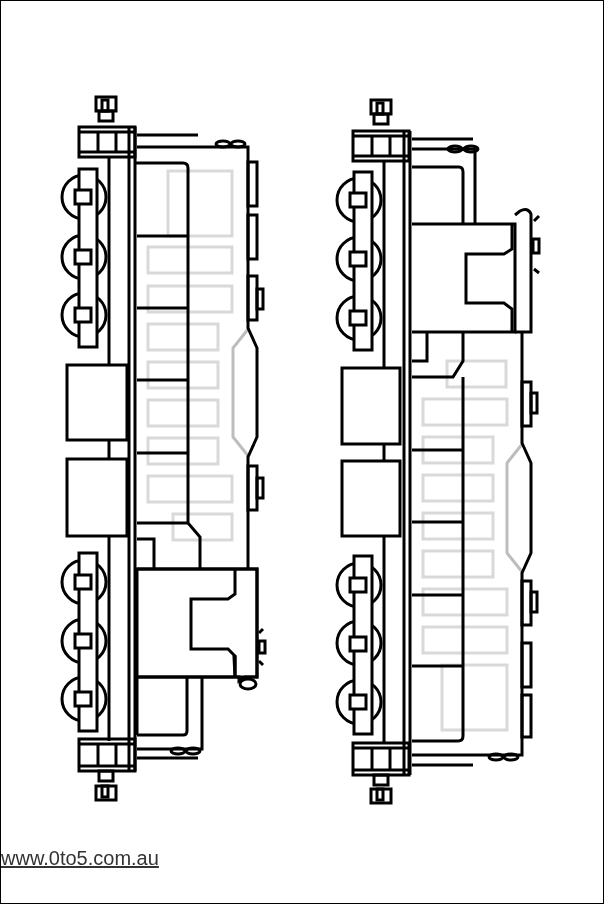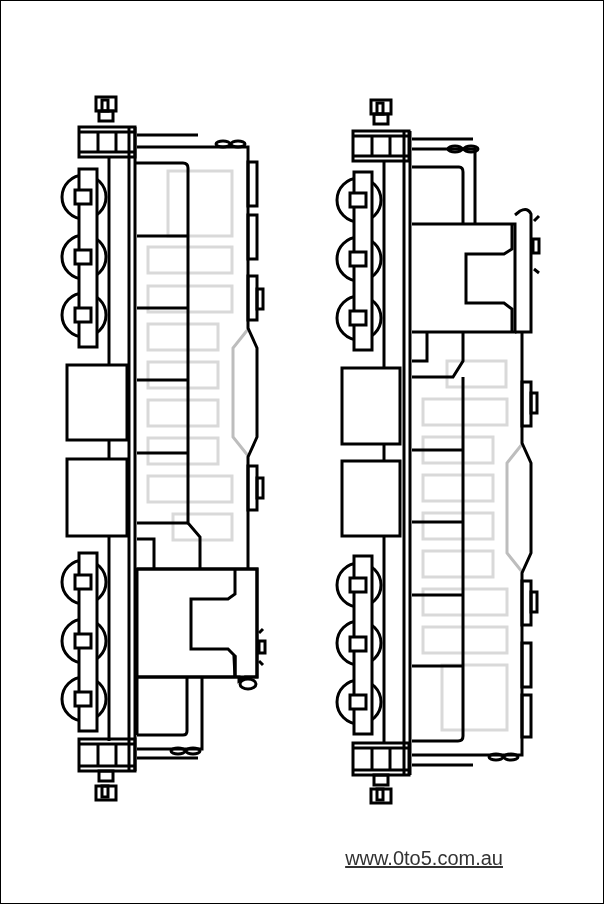--- a/index.html
+++ b/index.html
@@ -2,21 +2,21 @@
 <html><head>
 <meta charset="utf-8">
 <style>
   html,body{margin:0;padding:0;background:#fff;}
   #page{position:relative;width:602px;height:902px;border:1px solid #000;background:#fff;overflow:hidden;}
   svg{position:absolute;left:0;top:0;}
   .k{fill:none;stroke:#000;stroke-width:3;}
   .kf{fill:#fff;stroke:#000;stroke-width:3;}
   .g{fill:none;stroke:#d9d9d9;stroke-width:3;}
   .gd{fill:none;stroke:#bdbdbd;stroke-width:3;}
-  #footer-link{position:absolute;left:0;width:502px;top:846px;text-align:right;
+  #footer-link{position:absolute;left:0;width:502px;top:846px;text-align:left;
     font-family:"Liberation Sans",sans-serif;font-size:20px;color:#333;text-decoration:underline;}
 </style>
 </head>
 <body>
 
 <div id="page">
 <svg width="602" height="902" viewBox="0 0 602 902">
 
   <g>
 

